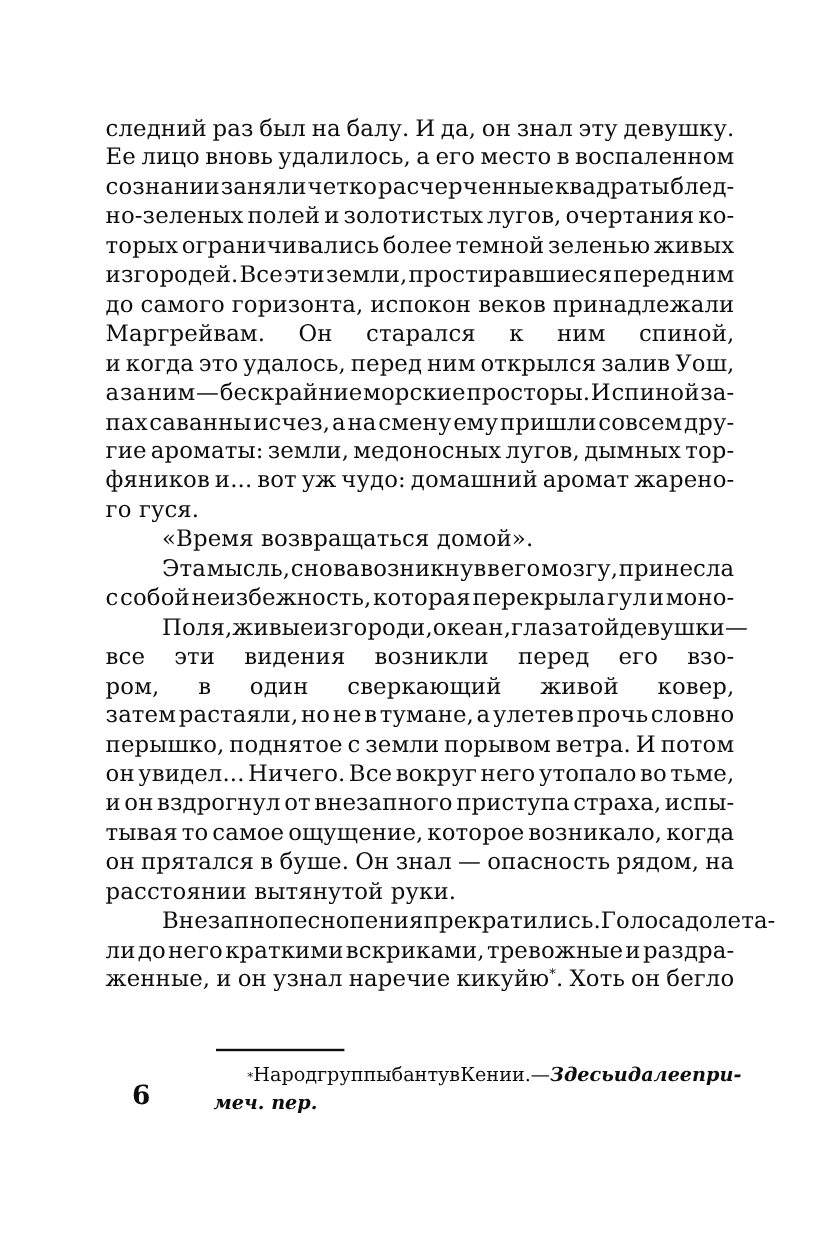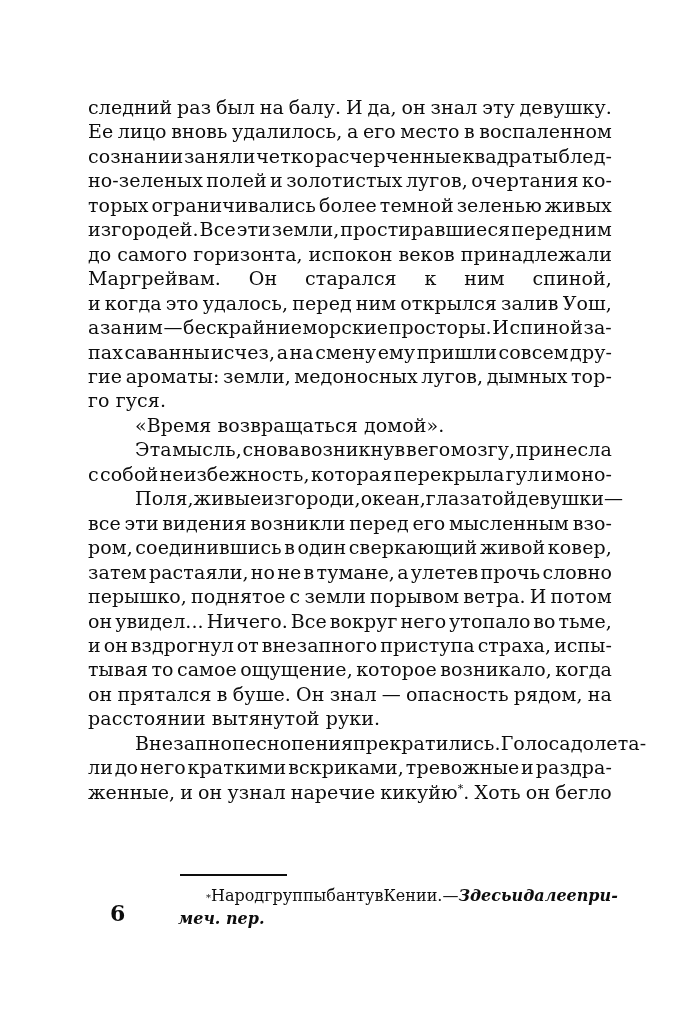--- a/index.html
+++ b/index.html
@@ -204,20 +204,30 @@
         </div>
         <div class="line just">
           <span class="w">гие</span>
           <span class="w">ароматы:</span>
           <span class="w">земли,</span>
           <span class="w">медоносных</span>
           <span class="w">лугов,</span>
           <span class="w">дымных</span>
           <span class="w">тор-</span>
         </div>
+        <div class="line just">
+          <span class="w">фяников</span>
+          <span class="w">и...</span>
+          <span class="w">вот</span>
+          <span class="w">уж</span>
+          <span class="w">чудо:</span>
+          <span class="w">домашний</span>
+          <span class="w">аромат</span>
+          <span class="w">жарено-</span>
+        </div>
         <div class="line">го гуся.</div>
       </div>
       <div class="paragraph">
         <div class="line indent">«Время возвращаться домой».</div>
       </div>
       <div class="paragraph">
         <div class="line just indent">
           <span class="w">Эта</span>
           <span class="w">мысль,</span>
           <span class="w">снова</span>
@@ -249,26 +259,24 @@
           <span class="w">девушки</span>
           <span class="w">—</span>
         </div>
         <div class="line just">
           <span class="w">все</span>
           <span class="w">эти</span>
           <span class="w">видения</span>
           <span class="w">возникли</span>
           <span class="w">перед</span>
           <span class="w">его</span>
-          <span class="w">мысленным</span>
           <span class="w">взо-</span>
         </div>
         <div class="line just">
           <span class="w">ром,</span>
-          <span class="w">соединившись</span>
           <span class="w">в</span>
           <span class="w">один</span>
           <span class="w">сверкающий</span>
           <span class="w">живой</span>
           <span class="w">ковер,</span>
         </div>
         <div class="line just">
           <span class="w">затем</span>
           <span class="w">растаяли,</span>
           <span class="w">но</span>

